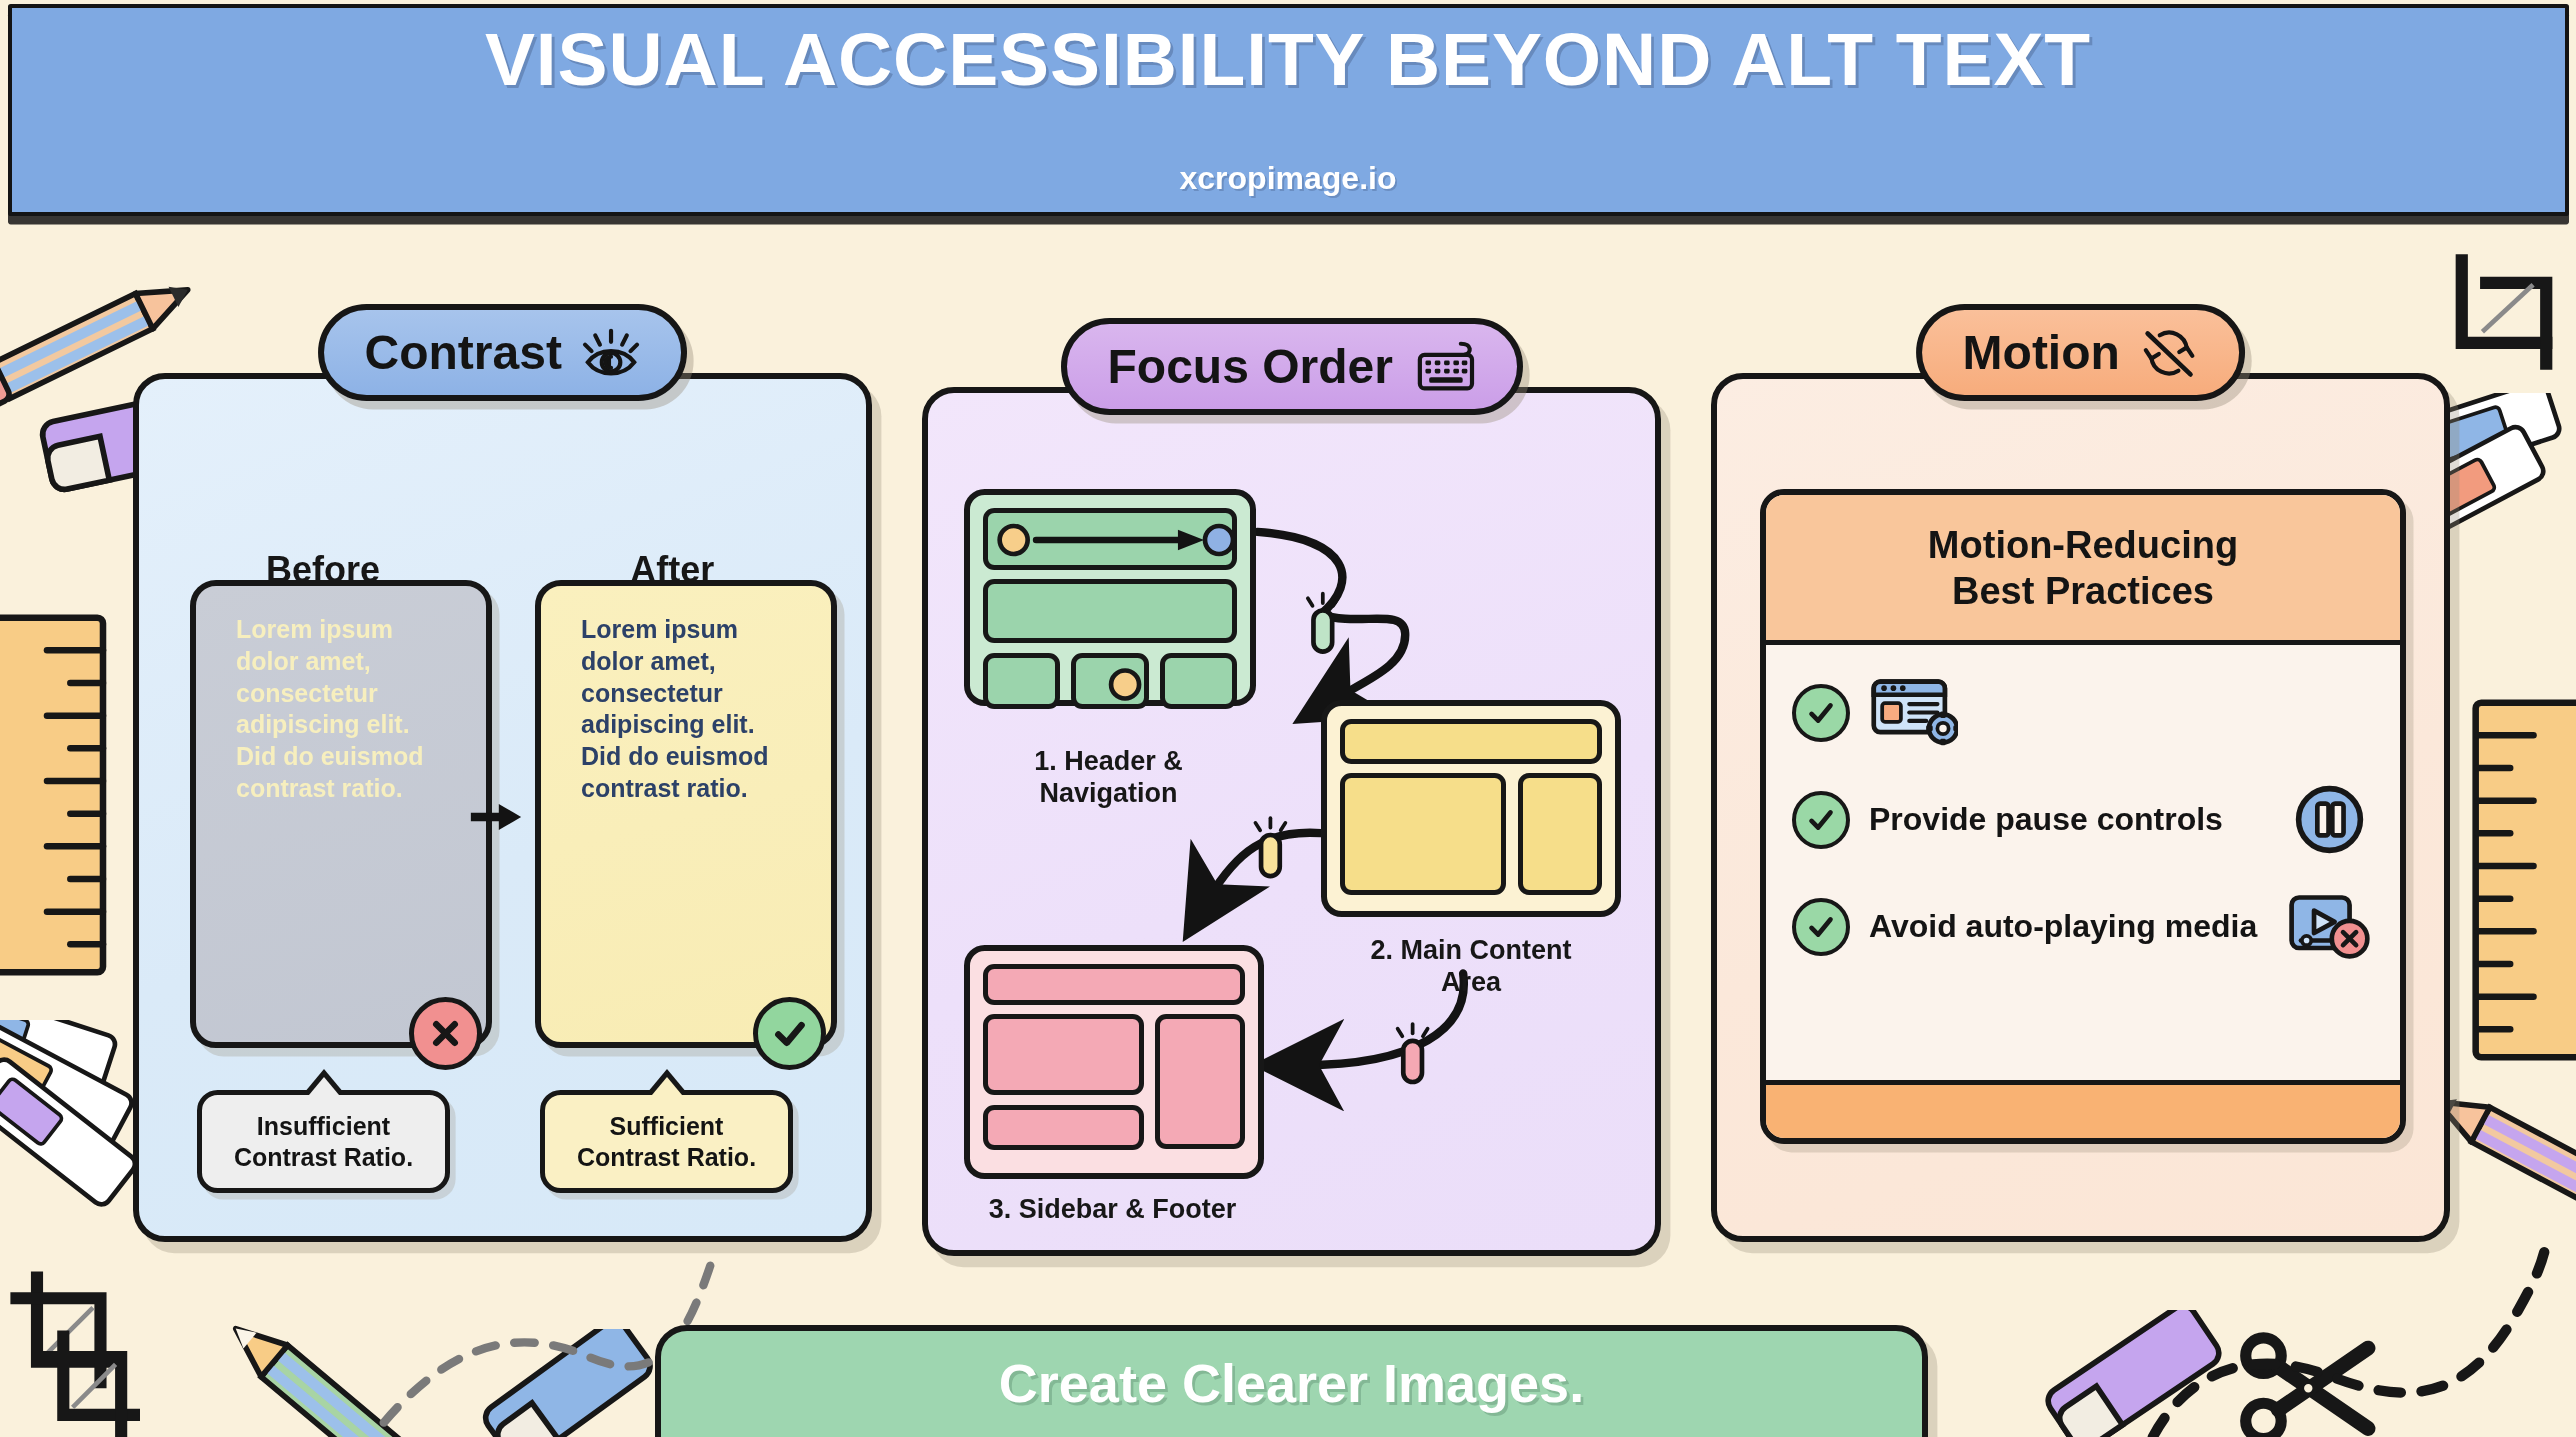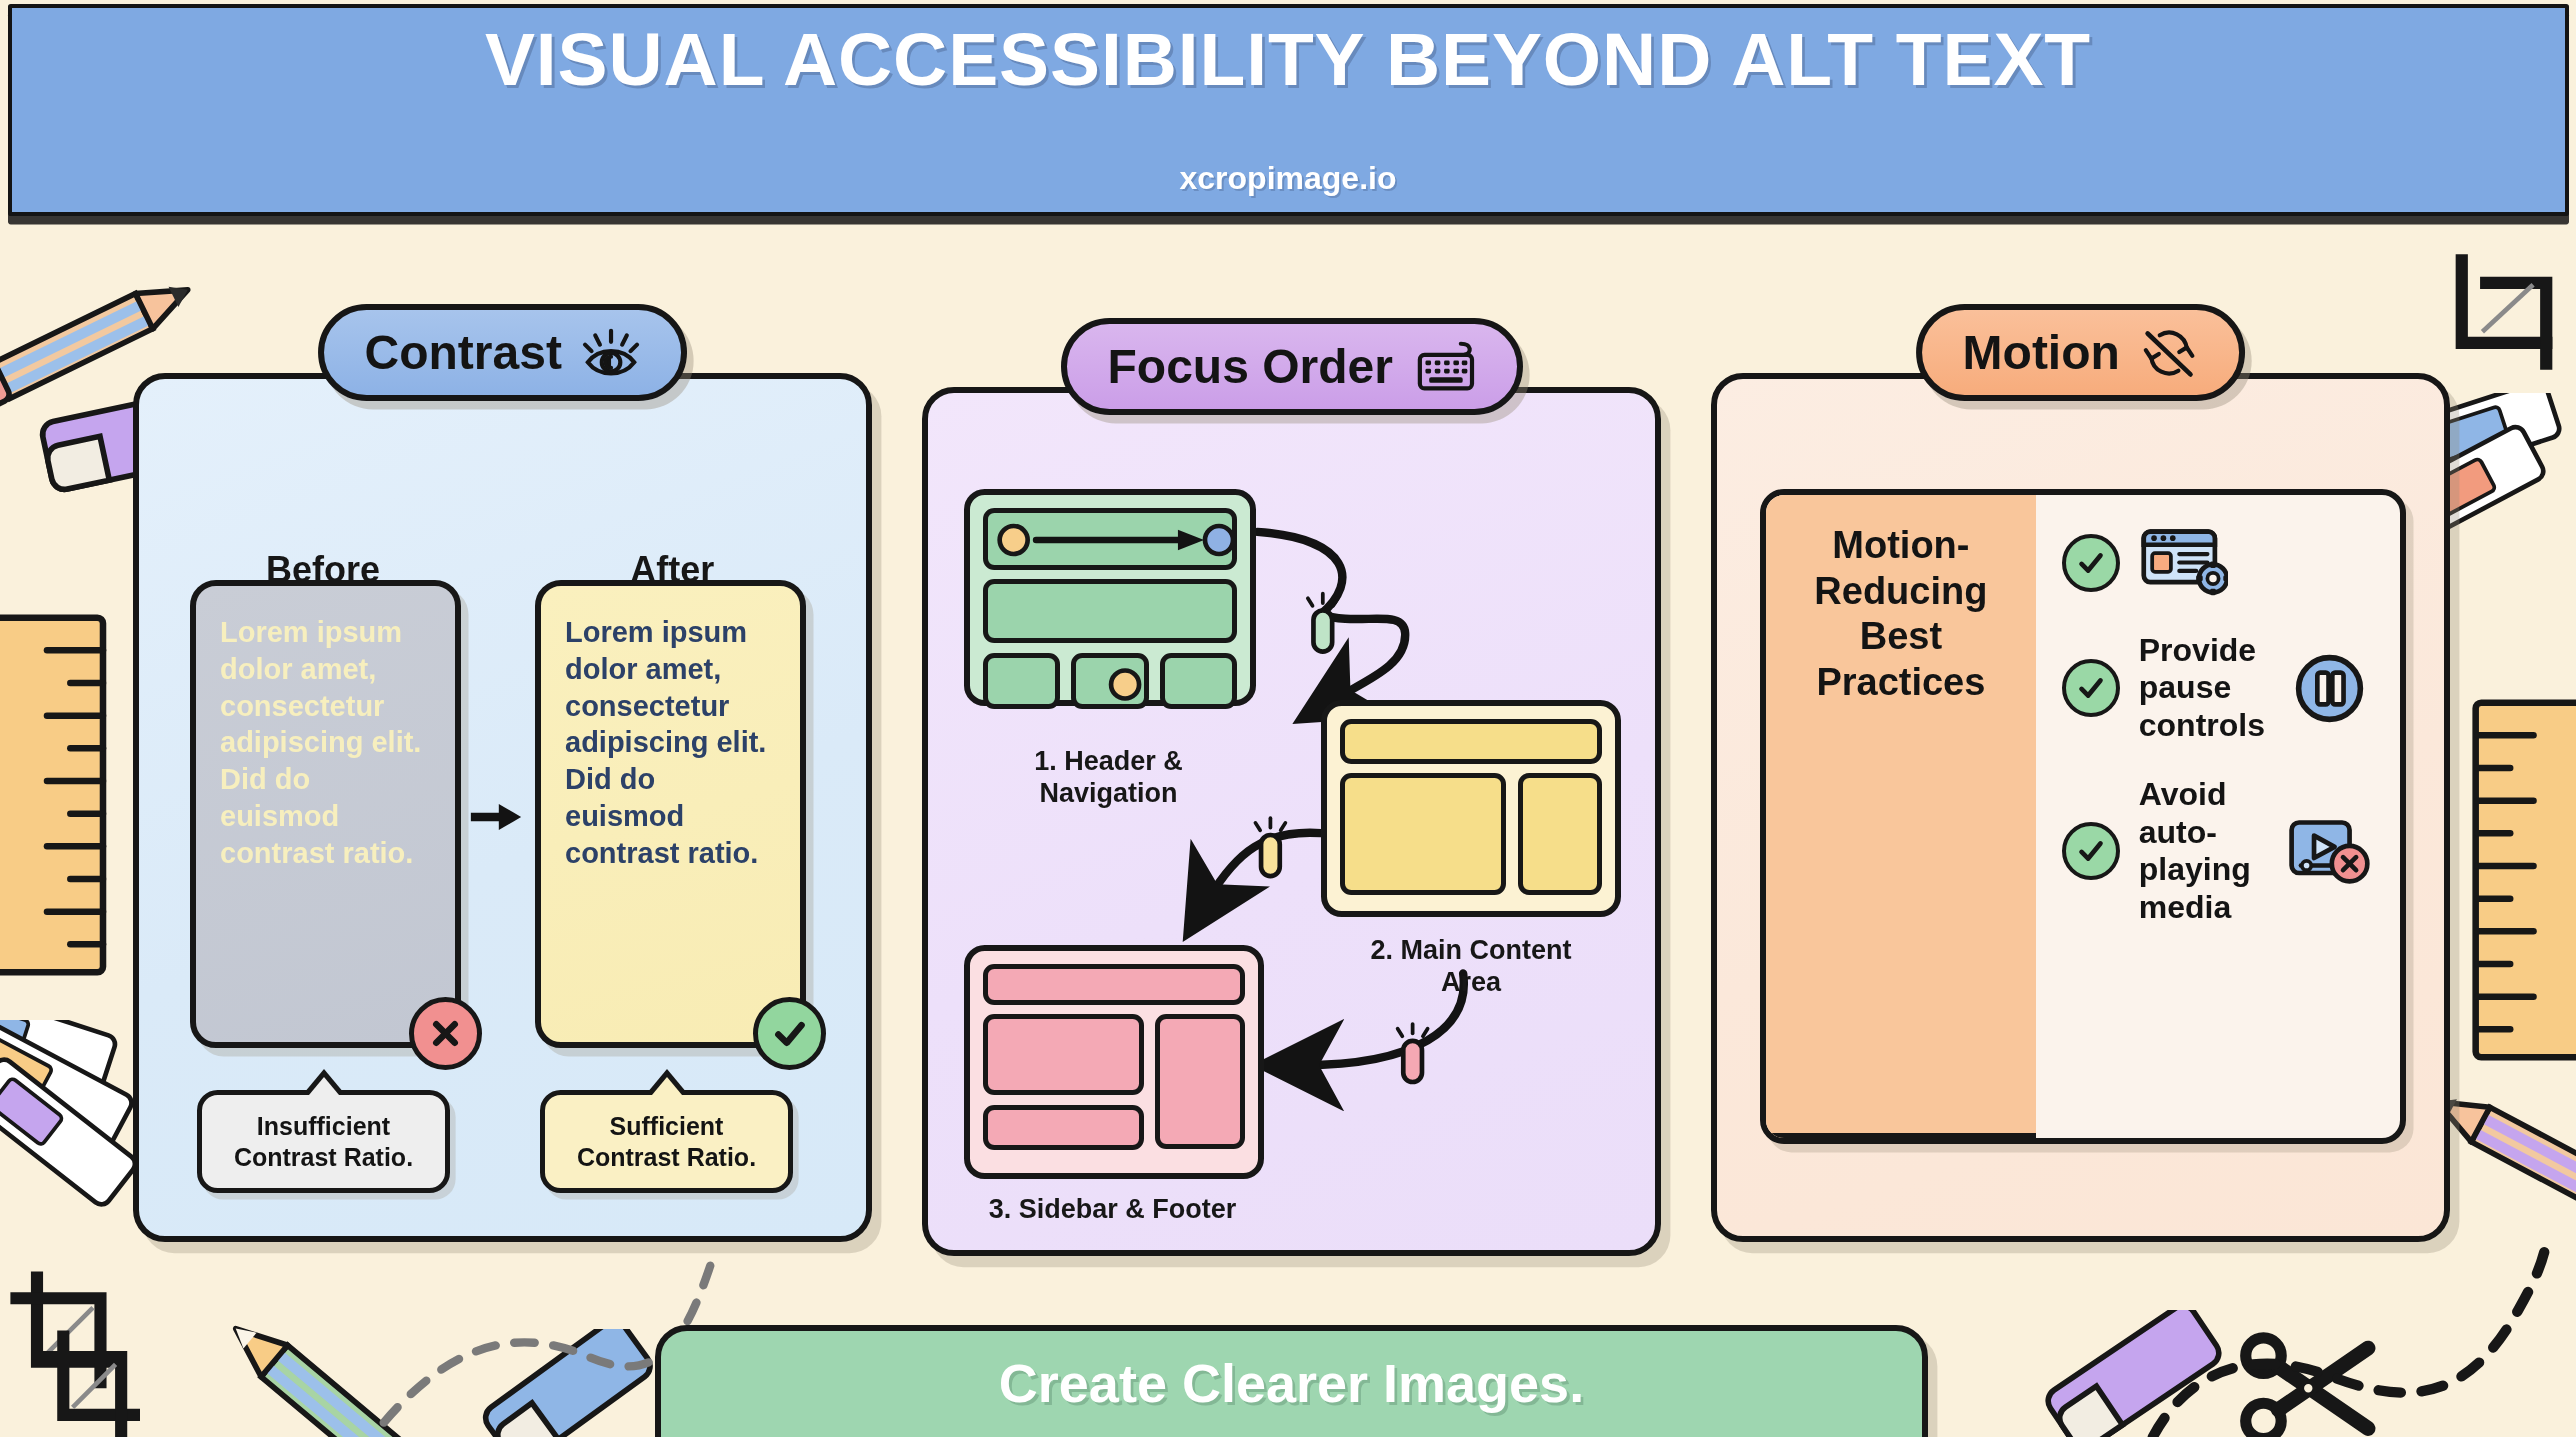--- a/index.html
+++ b/index.html
@@ -52,24 +52,24 @@
   .pill-label { font-size: 48px; font-weight: 700; color: #141414; }
   .pill-icon { display: flex; align-items: center; }
 
   
   .ba-labels { position: absolute; top: 126px; width: 100%; display: flex; }
   .ba-label { flex: 1; text-align: center; font-size: 36px; font-weight: 700; color: #171717; margin-top: 44px; }
   .ba-label:first-child { margin-left: 9.4px; }
   .ba-label:last-child  { margin-right: 19px; }
 
   .swatch {
-    position: absolute; top: 201px; width: 271px; height: 468px;
-    border: 6.6px solid #171717; border-radius: 26px; padding: 28px 24px;
+    position: absolute; top: 201px; width: 302px; height: 468px;
+    border: 6.6px solid #171717; border-radius: 26px; padding: 28px 40px;
     box-shadow: 7.5px 8.4px 0 rgba(150,140,120,.28);
-    font-size: 29px; font-weight: 700; line-height: 1.27; overflow: hidden;
+    font-size: 25px; font-weight: 700; line-height: 1.27; overflow: hidden;
   }
   #swatch-before { left: 51px; background: linear-gradient(165deg,#C9CDD6 0%,#C2C7D2 100%); color: #F7EFBE; }
   #swatch-after  { left: 396px; background: linear-gradient(165deg,#FAF0BE 0%,#F8ECB4 100%); color: #2C4168; }
 
   .arrow-mid {
     position: absolute; left: 329px; top: 419px; width: 56px; height: 37px;
     display: flex; align-items: center; justify-content: center;
   }
 
   .status-badge {
@@ -114,21 +114,21 @@
   }
   #cap-header { left: 26px; top: 328px; width: 309px; margin-top: 24px; }
   #cap-main   { left: 384px; top: 541px; width: 318px; }
   #cap-side   { left: 20.6px; top: 800px; width: 328px; }
 
   
   .motion-card {
     position: absolute; left: 43px; top: 110px; width: 646px; height: 655px;
     border: 6.6px solid #171717; border-radius: 24px; overflow: hidden;
     background: #FBF3EC; box-shadow: 7.5px 8.4px 0 rgba(150,140,120,.28);
-    display: flex; flex-direction: row;
+    display: flex; flex-direction: column;
   }
   .motion-card-head {
     background: #F9C69B; border-bottom: 5.6px solid #171717;
     padding: 28px 19px 26px; text-align: center;
     font-size: 38px; font-weight: 700; color: #141414; line-height: 1.2;
   }
   .motion-list { flex: 1; padding: 30px 26px 9.4px; display: flex; flex-direction: column; gap: 32px; }
   .motion-item { display: flex; align-items: center; gap: 19px; }
   .check-circle {
     flex: none; width: 58px; height: 58px; border-radius: 50%;

